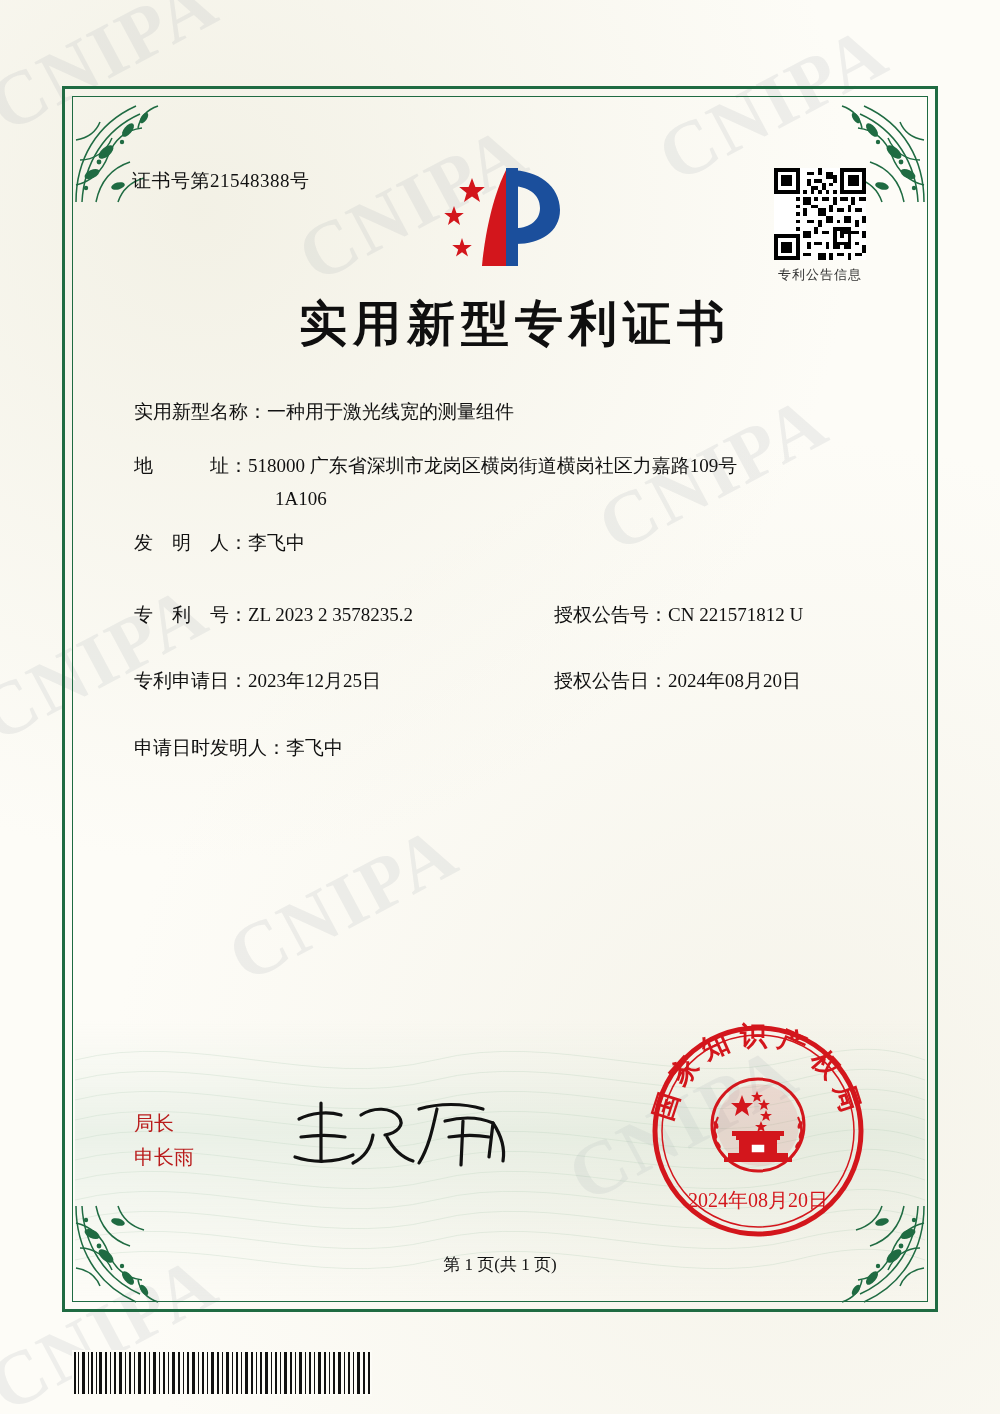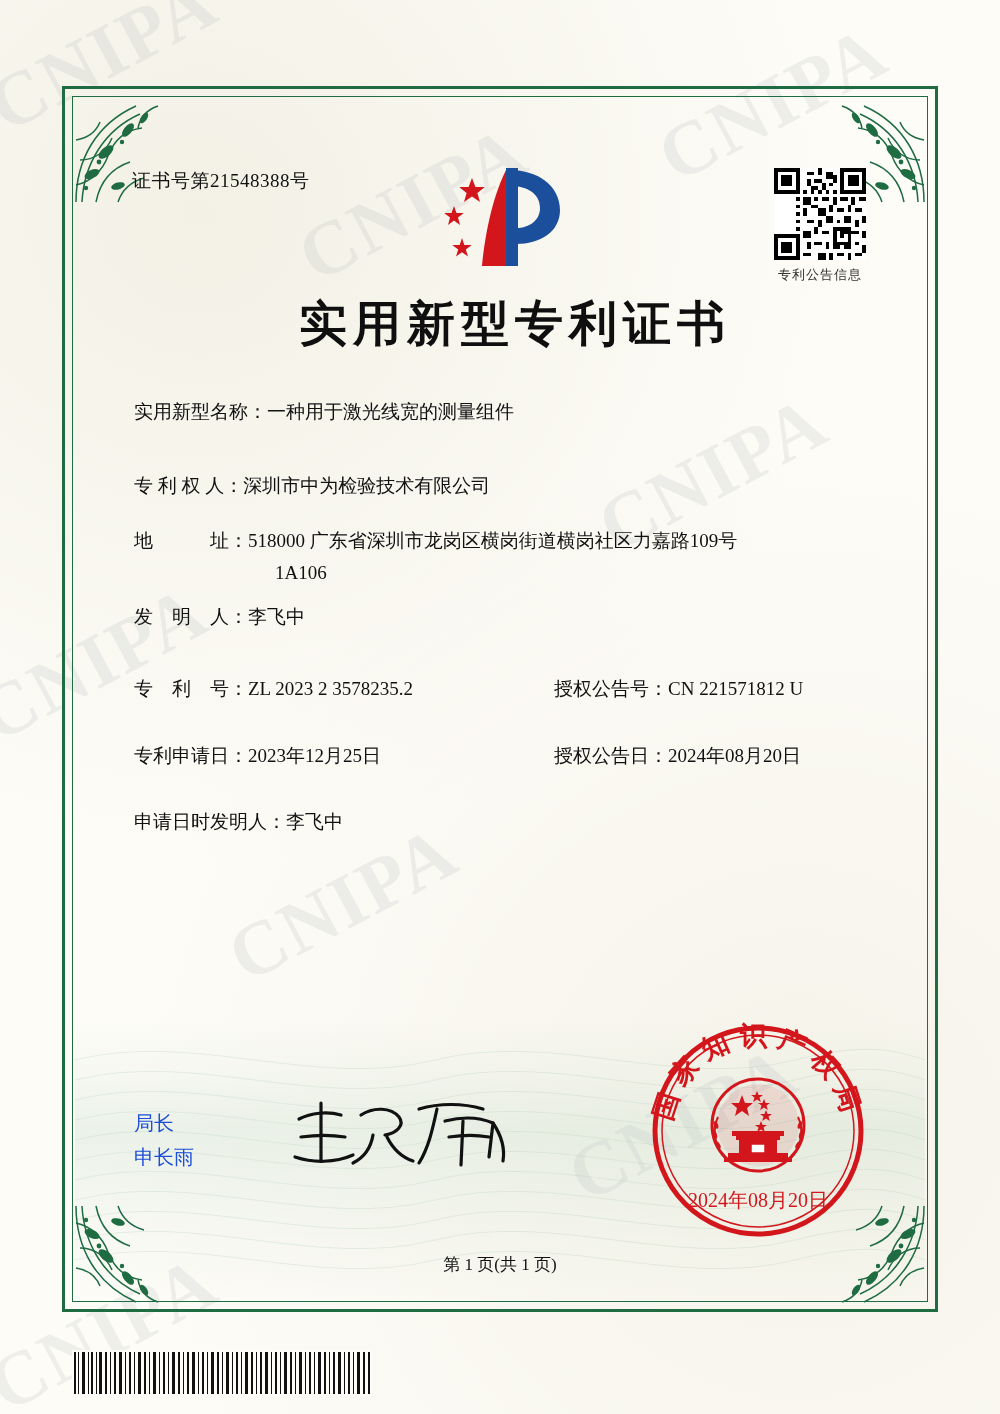--- a/index.html
+++ b/index.html
@@ -192,21 +192,21 @@
   .statement p { margin: 0; }
   .statement p:first-child { text-indent: 30px; }
 
   
   .director {
     position: absolute;
     left: 62px;
     top: 1010px;
     font-size: 20px;
     line-height: 1.7;
-    color: #1d4ed8;
+    color: #b91c1c;
   }
   .signature {
     position: absolute;
     left: 215px;
     top: 995px;
     width: 240px;
     height: 90px;
     color: #111;
   }
 
@@ -496,23 +496,20 @@
     </div>
 
     <div class="title">实用新型专利证书</div>
 
     <div class="fields">
 
       <div class="row">
         <span class="lbl">实用新型名称：</span><span class="val">一种用于激光线宽的测量组件</span>
       </div>
 
-      <div class="row" style="margin-top:42px;">
-        <span class="lbl">专 利 权 人：</span><span class="val">深圳市中为检验技术有限公司</span>
-      </div>
 
       <div class="row tight">
         <span class="lbl">地　　　址：</span><span class="val">518000 广东省深圳市龙岗区横岗街道横岗社区力嘉路109号</span>
         <div class="indent-line">1A106</div>
       </div>
 
       <div class="row">
         <span class="lbl">发　明　人：</span><span class="val">李飞中</span>
       </div>
 

